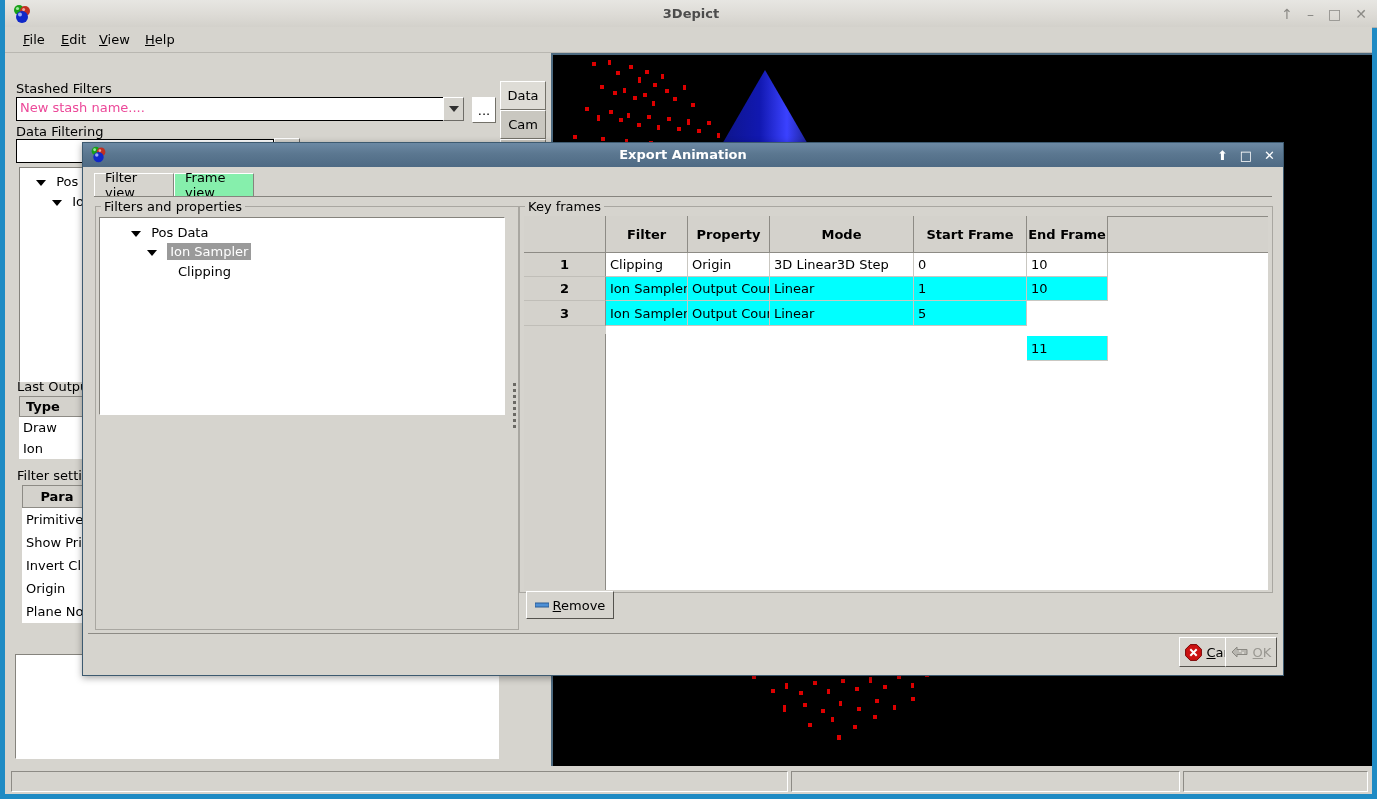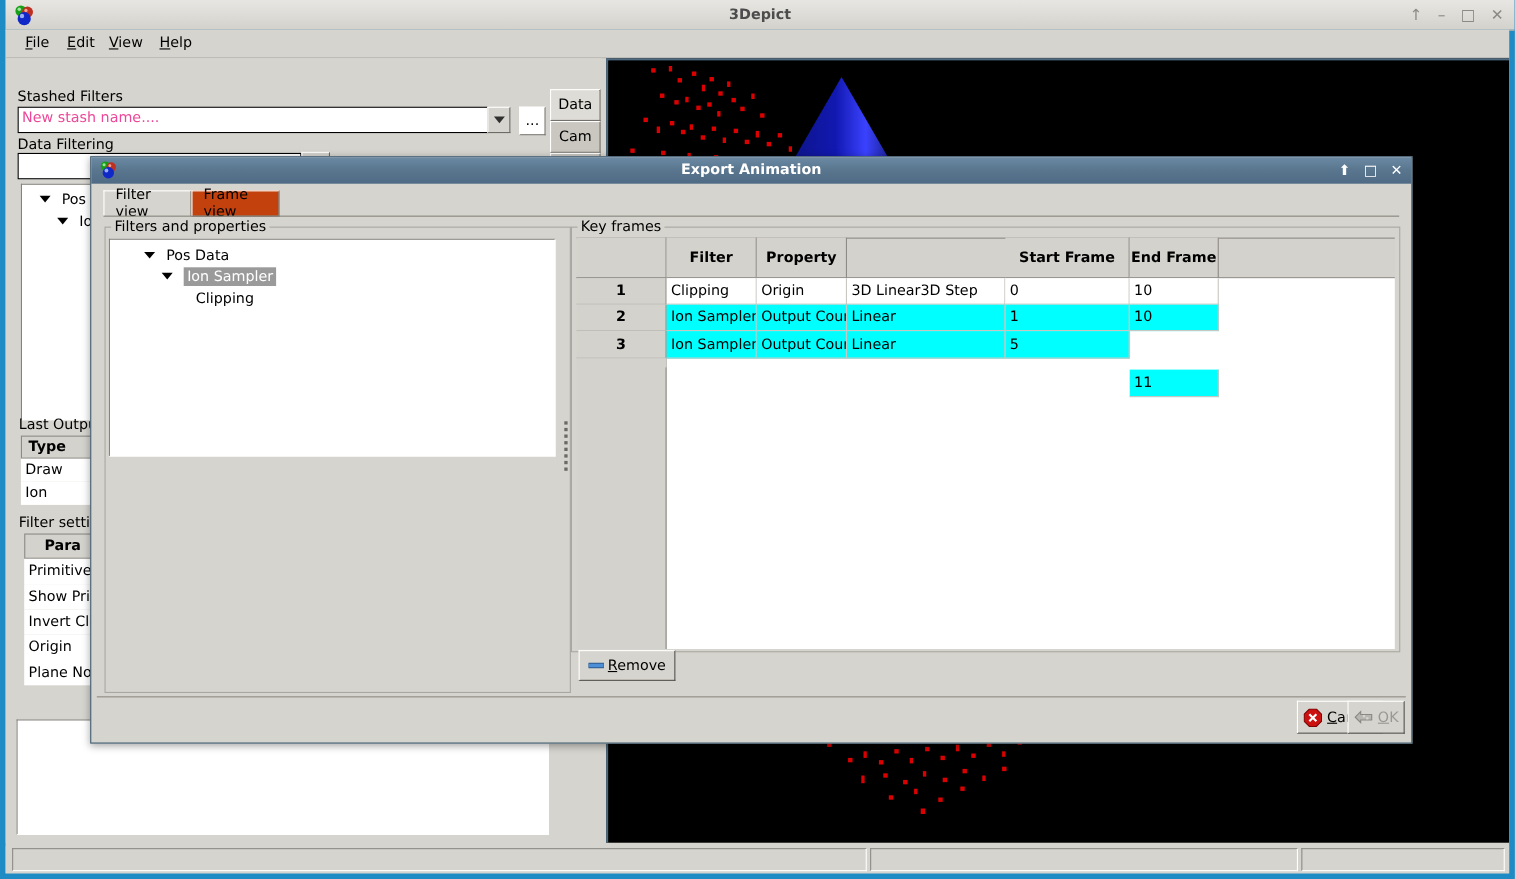--- a/index.html
+++ b/index.html
@@ -107,21 +107,21 @@
   .dlg-title{position:absolute;left:0;top:0;width:1200px;height:24px;line-height:24px;
     text-align:center;color:#fff;font-weight:bold;font-size:13px;}
   .dlg-icon{position:absolute;left:6px;top:2px;width:19px;height:19px;}
   .dlg-btns{position:absolute;right:8px;top:0;height:24px;display:flex;align-items:center;gap:12px;}
   .dlg-btn{color:#fff;font-size:13px;line-height:1;}
 
   .tab{position:absolute;height:24px;box-sizing:border-box;font-size:13px;color:#000;
     display:flex;align-items:center;justify-content:center;padding:0 10px;}
   .tab.active{background:#d6d4ce;border-top:1px solid #fff;border-left:1px solid #fff;
     border-right:1px solid #86847e;border-bottom:1px solid #d6d4ce;}
-  .tab.inactive{background:#c2410c;border-top:1px solid #fff;border-left:1px solid #fff;
+  .tab.inactive{background:#86efac;border-top:1px solid #fff;border-left:1px solid #fff;
     border-right:1px solid #86847e;border-bottom:1px solid #86847e;}
 
   .groupbox{position:absolute;box-sizing:border-box;
     border:1px solid #a9a7a1;border-radius:0;}
   .grouplabel{position:absolute;background:#d6d4ce;font-size:13px;color:#000;padding:0 3px;}
 
   .kf-hdr{position:absolute;box-sizing:border-box;background:#d4d2cc;
     border-right:1px solid #8d8b85;border-bottom:1px solid #8d8b85;
     font-size:13px;font-weight:bold;color:#000;display:flex;align-items:center;justify-content:center;
     overflow:hidden;white-space:nowrap;}
@@ -523,20 +523,21 @@
     </div>
 
     <div class="groupbox" style="left:436px;top:63px;width:754px;height:387px;"></div>
     <div class="grouplabel" style="left:442px;top:56px;">Key frames</div>
 
     <div style="position:absolute;left:441px;top:73px;width:744px;height:37px;background:#d4d2cc;
                 border-top:1px solid #8d8b85;border-bottom:1px solid #8d8b85;box-sizing:border-box;"></div>
     <div class="kf-hdr" style="left:441px;top:73px;width:82px;height:37px;"></div>
     <div class="kf-hdr" style="left:523px;top:73px;width:82px;height:37px;">Filter</div>
     <div class="kf-hdr" style="left:605px;top:73px;width:82px;height:37px;">Property</div>
+    <div class="kf-hdr" style="left:687px;top:73px;width:144px;height:37px;">Mode</div>
     <div class="kf-hdr" style="left:831px;top:73px;width:113px;height:37px;">Start Frame</div>
     <div class="kf-hdr" style="left:944px;top:73px;width:81px;height:37px;">End Frame</div>
 
     <div style="position:absolute;left:523px;top:110px;width:662px;height:337px;background:#fff;"></div>
     <div style="position:absolute;left:441px;top:110px;width:82px;height:337px;background:#d4d2cc;
                 border-right:1px solid #8d8b85;box-sizing:border-box;"></div>
 
     <div class="kf-rownum" style="left:441px;top:110px;width:82px;height:24px;">1</div>
     <div class="kf-cell" style="left:523px;top:110px;width:82px;height:24px;background:#fff;">Clipping</div>
     <div class="kf-cell" style="left:605px;top:110px;width:82px;height:24px;background:#fff;">Origin</div>

